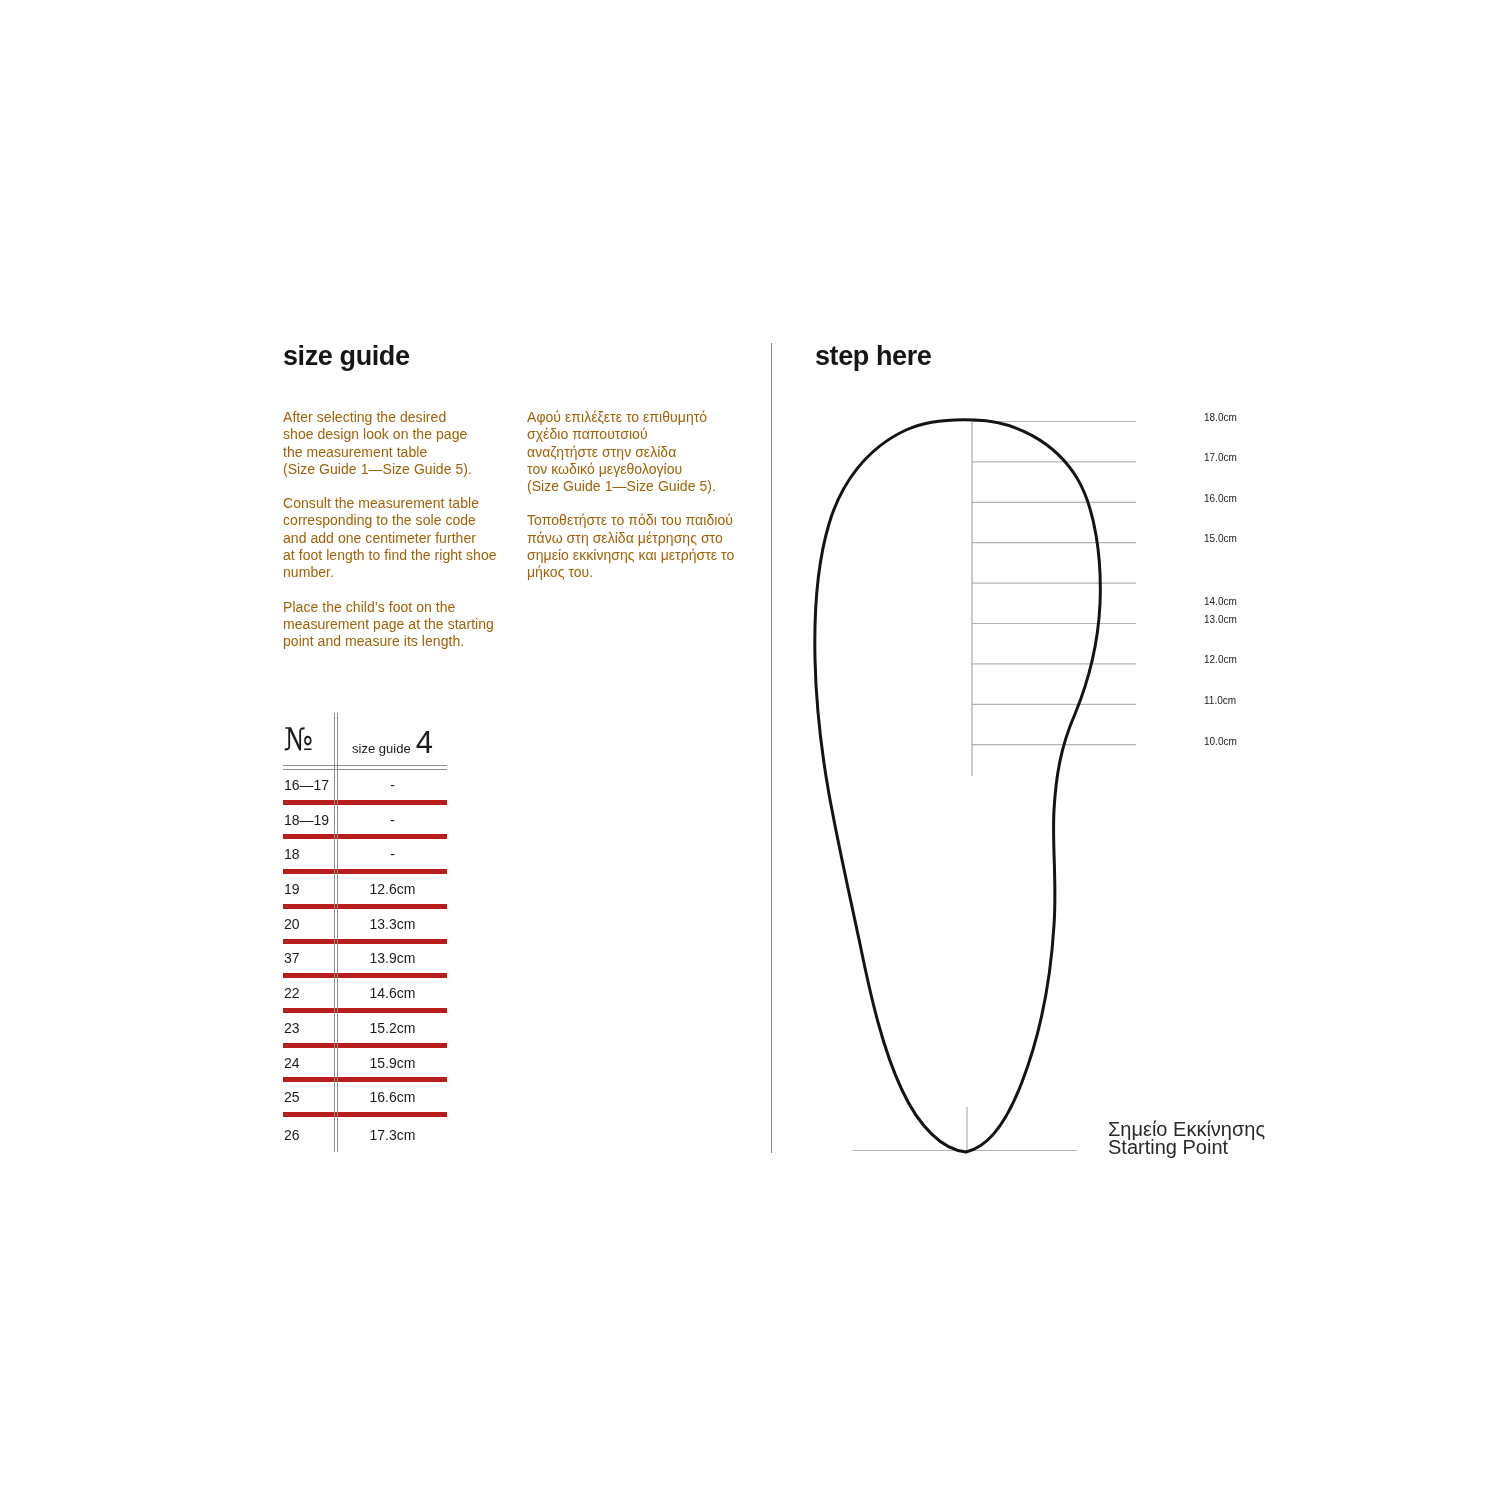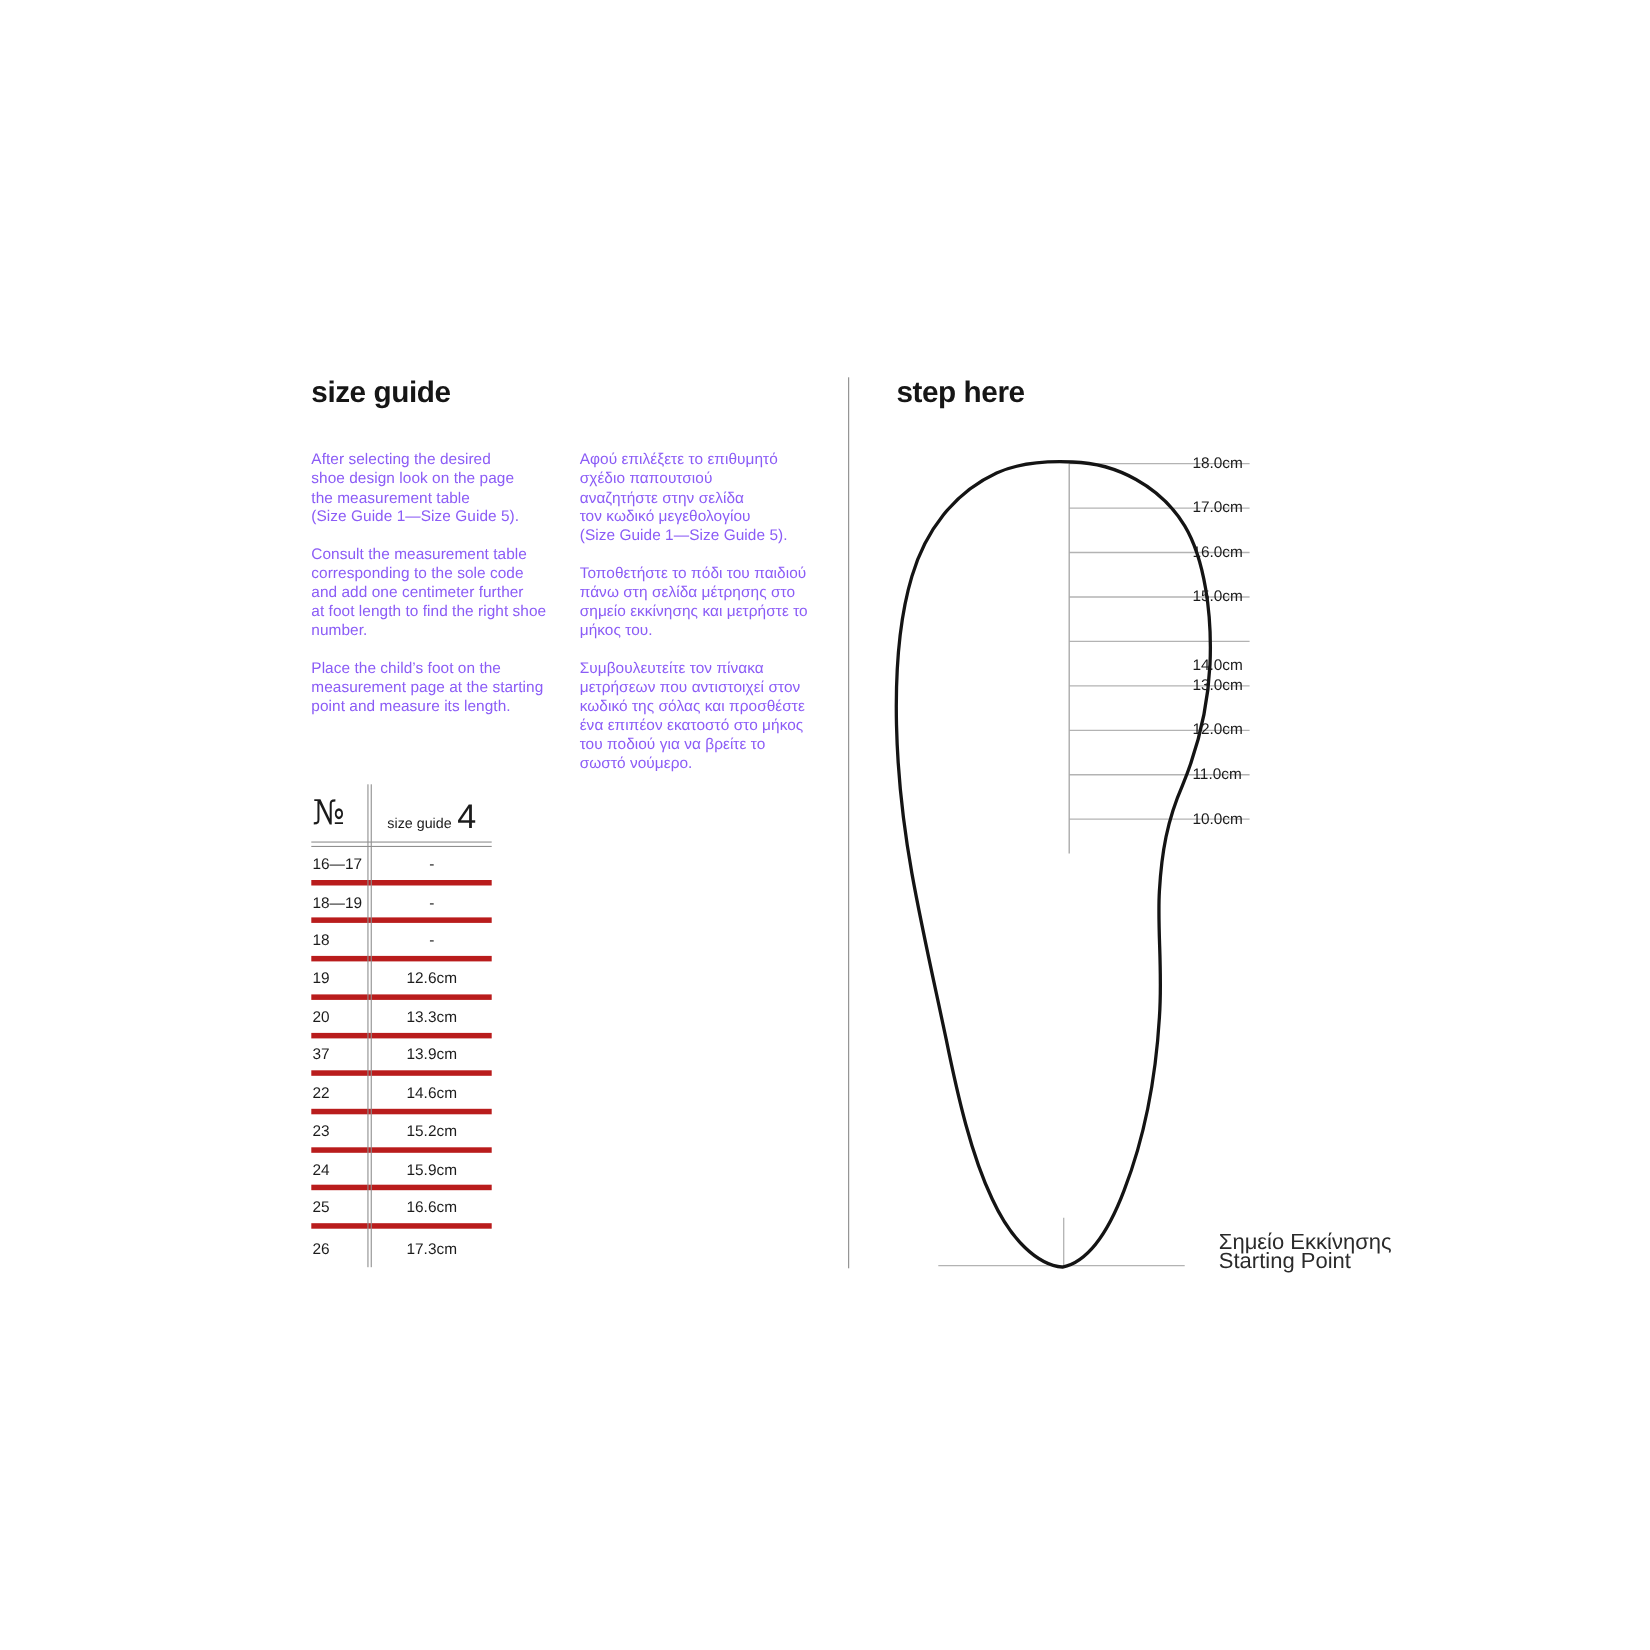--- a/index.html
+++ b/index.html
@@ -17,21 +17,21 @@
     font-size: 27px;
     font-weight: 700;
     letter-spacing: -0.4px;
     color: #161616;
   }
 
   .textcol {
     font-size: 14px;
     line-height: 17.3px;
     letter-spacing: 0.05px;
-    color: #8b5cf6;
+    color: #a16207;
   }
   .textcol p {
     margin: 0 0 17px 0;
     white-space: pre-line;
   }
 
   
   .divider {
     left: 771px; top: 343px;
     width: 1px; height: 810px;
@@ -85,23 +85,23 @@
     border-bottom: 5px solid #b91c1c;
     box-sizing: border-box;
   }
   .trow:last-child { border-bottom: none; }
   .trow .c1 { width: 55px; padding-left: 1px; box-sizing: border-box; }
   .trow .c2 { flex: 1; text-align: center; }
 
   
   .ruler-label {
     position: absolute;
-    left: 1084px;
+    left: 1204px;
     height: 18px;
-    font-size: 14px;
+    font-size: 10px;
     color: #1c1c1c;
     white-space: nowrap;
   }
   .start-point {
     left: 1108px; top: 1121px;
     font-size: 20px;
     line-height: 17.5px;
     color: #2a2a2a;
     white-space: nowrap;
   }
@@ -131,26 +131,20 @@
   <div class="textcol abs" style="left:527px; top:409px; width:240px;">
     <p>Αφού επιλέξετε το επιθυμητό
 σχέδιο παπουτσιού
 αναζητήστε στην σελίδα
 τον κωδικό μεγεθολογίου
 (Size Guide 1—Size Guide 5).</p>
     <p>Τοποθετήστε το πόδι του παιδιού
 πάνω στη σελίδα μέτρησης στο
 σημείο εκκίνησης και μετρήστε το
 μήκος του.</p>
-    <p>Συμβουλευτείτε τον πίνακα
-μετρήσεων που αντιστοιχεί στον
-κωδικό της σόλας και προσθέστε
-ένα επιπέον εκατοστό στο μήκος
-του ποδιού για να βρείτε το
-σωστό νούμερο.</p>
   </div>
 
   <div class="size-table abs">
     <div class="vrule"></div>
     <div class="thead">
       <div class="no-cell">№</div>
       <div class="sg-cell">
         <span class="sg-label">size guide</span>
         <span class="sg-num">4</span>
       </div>

